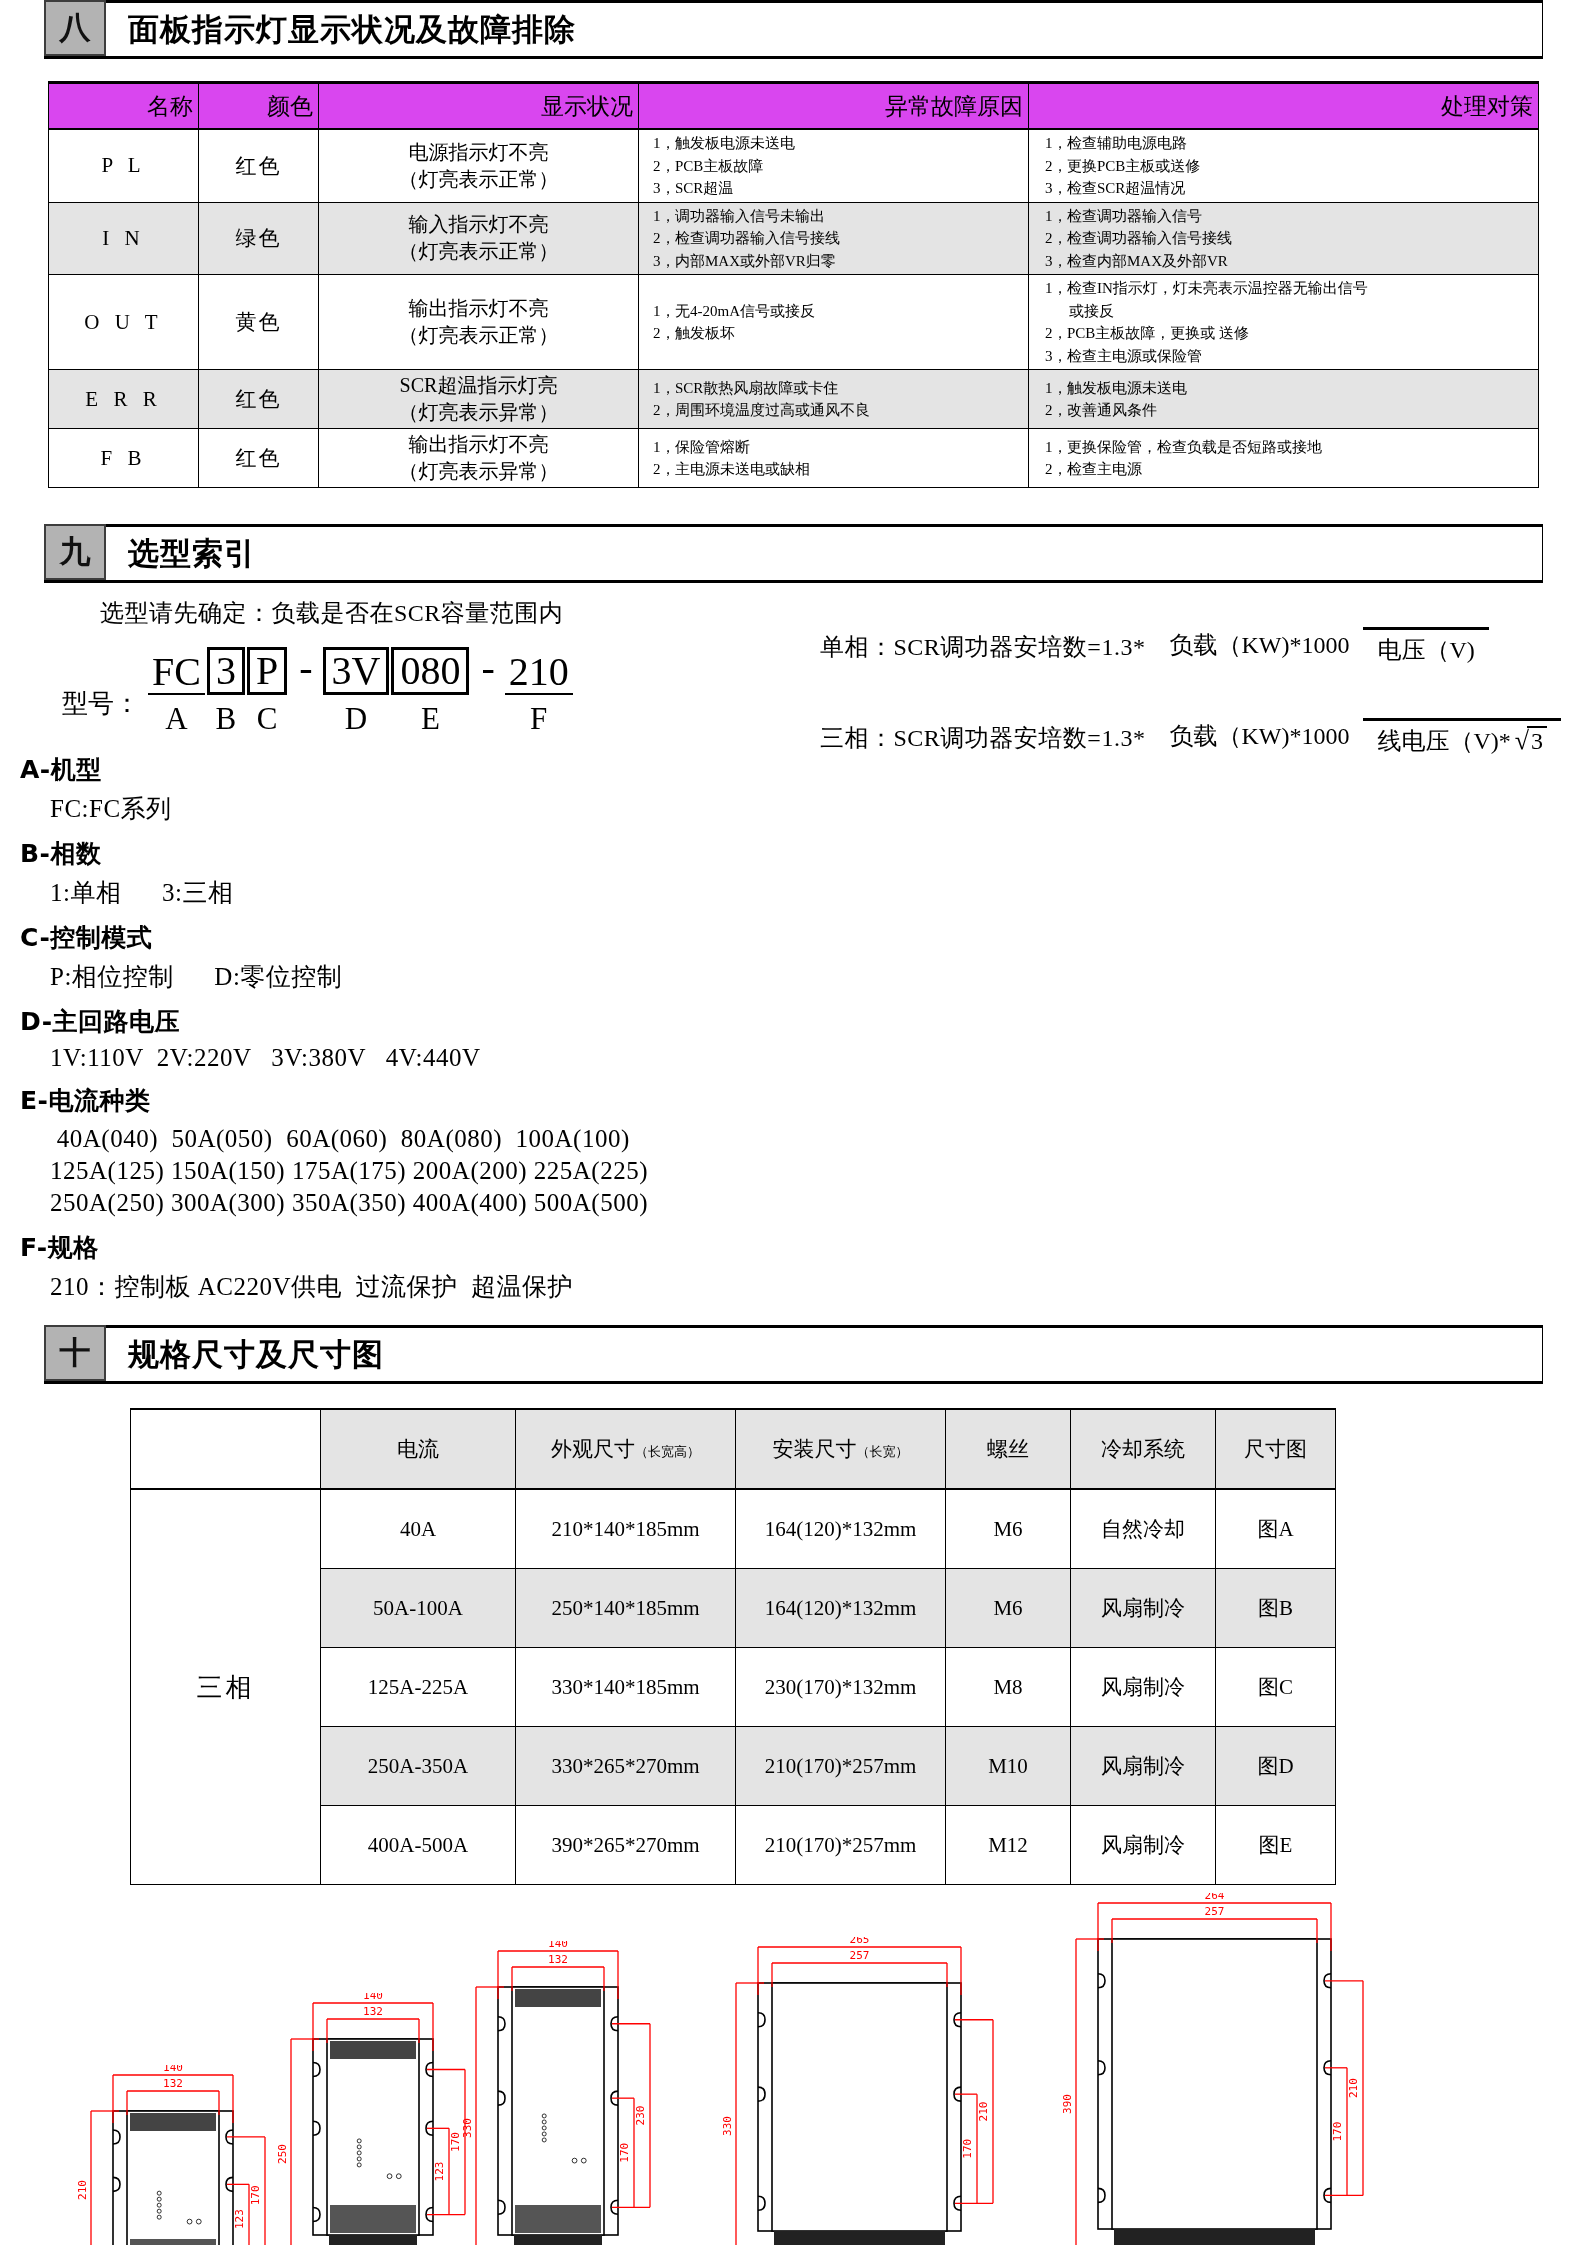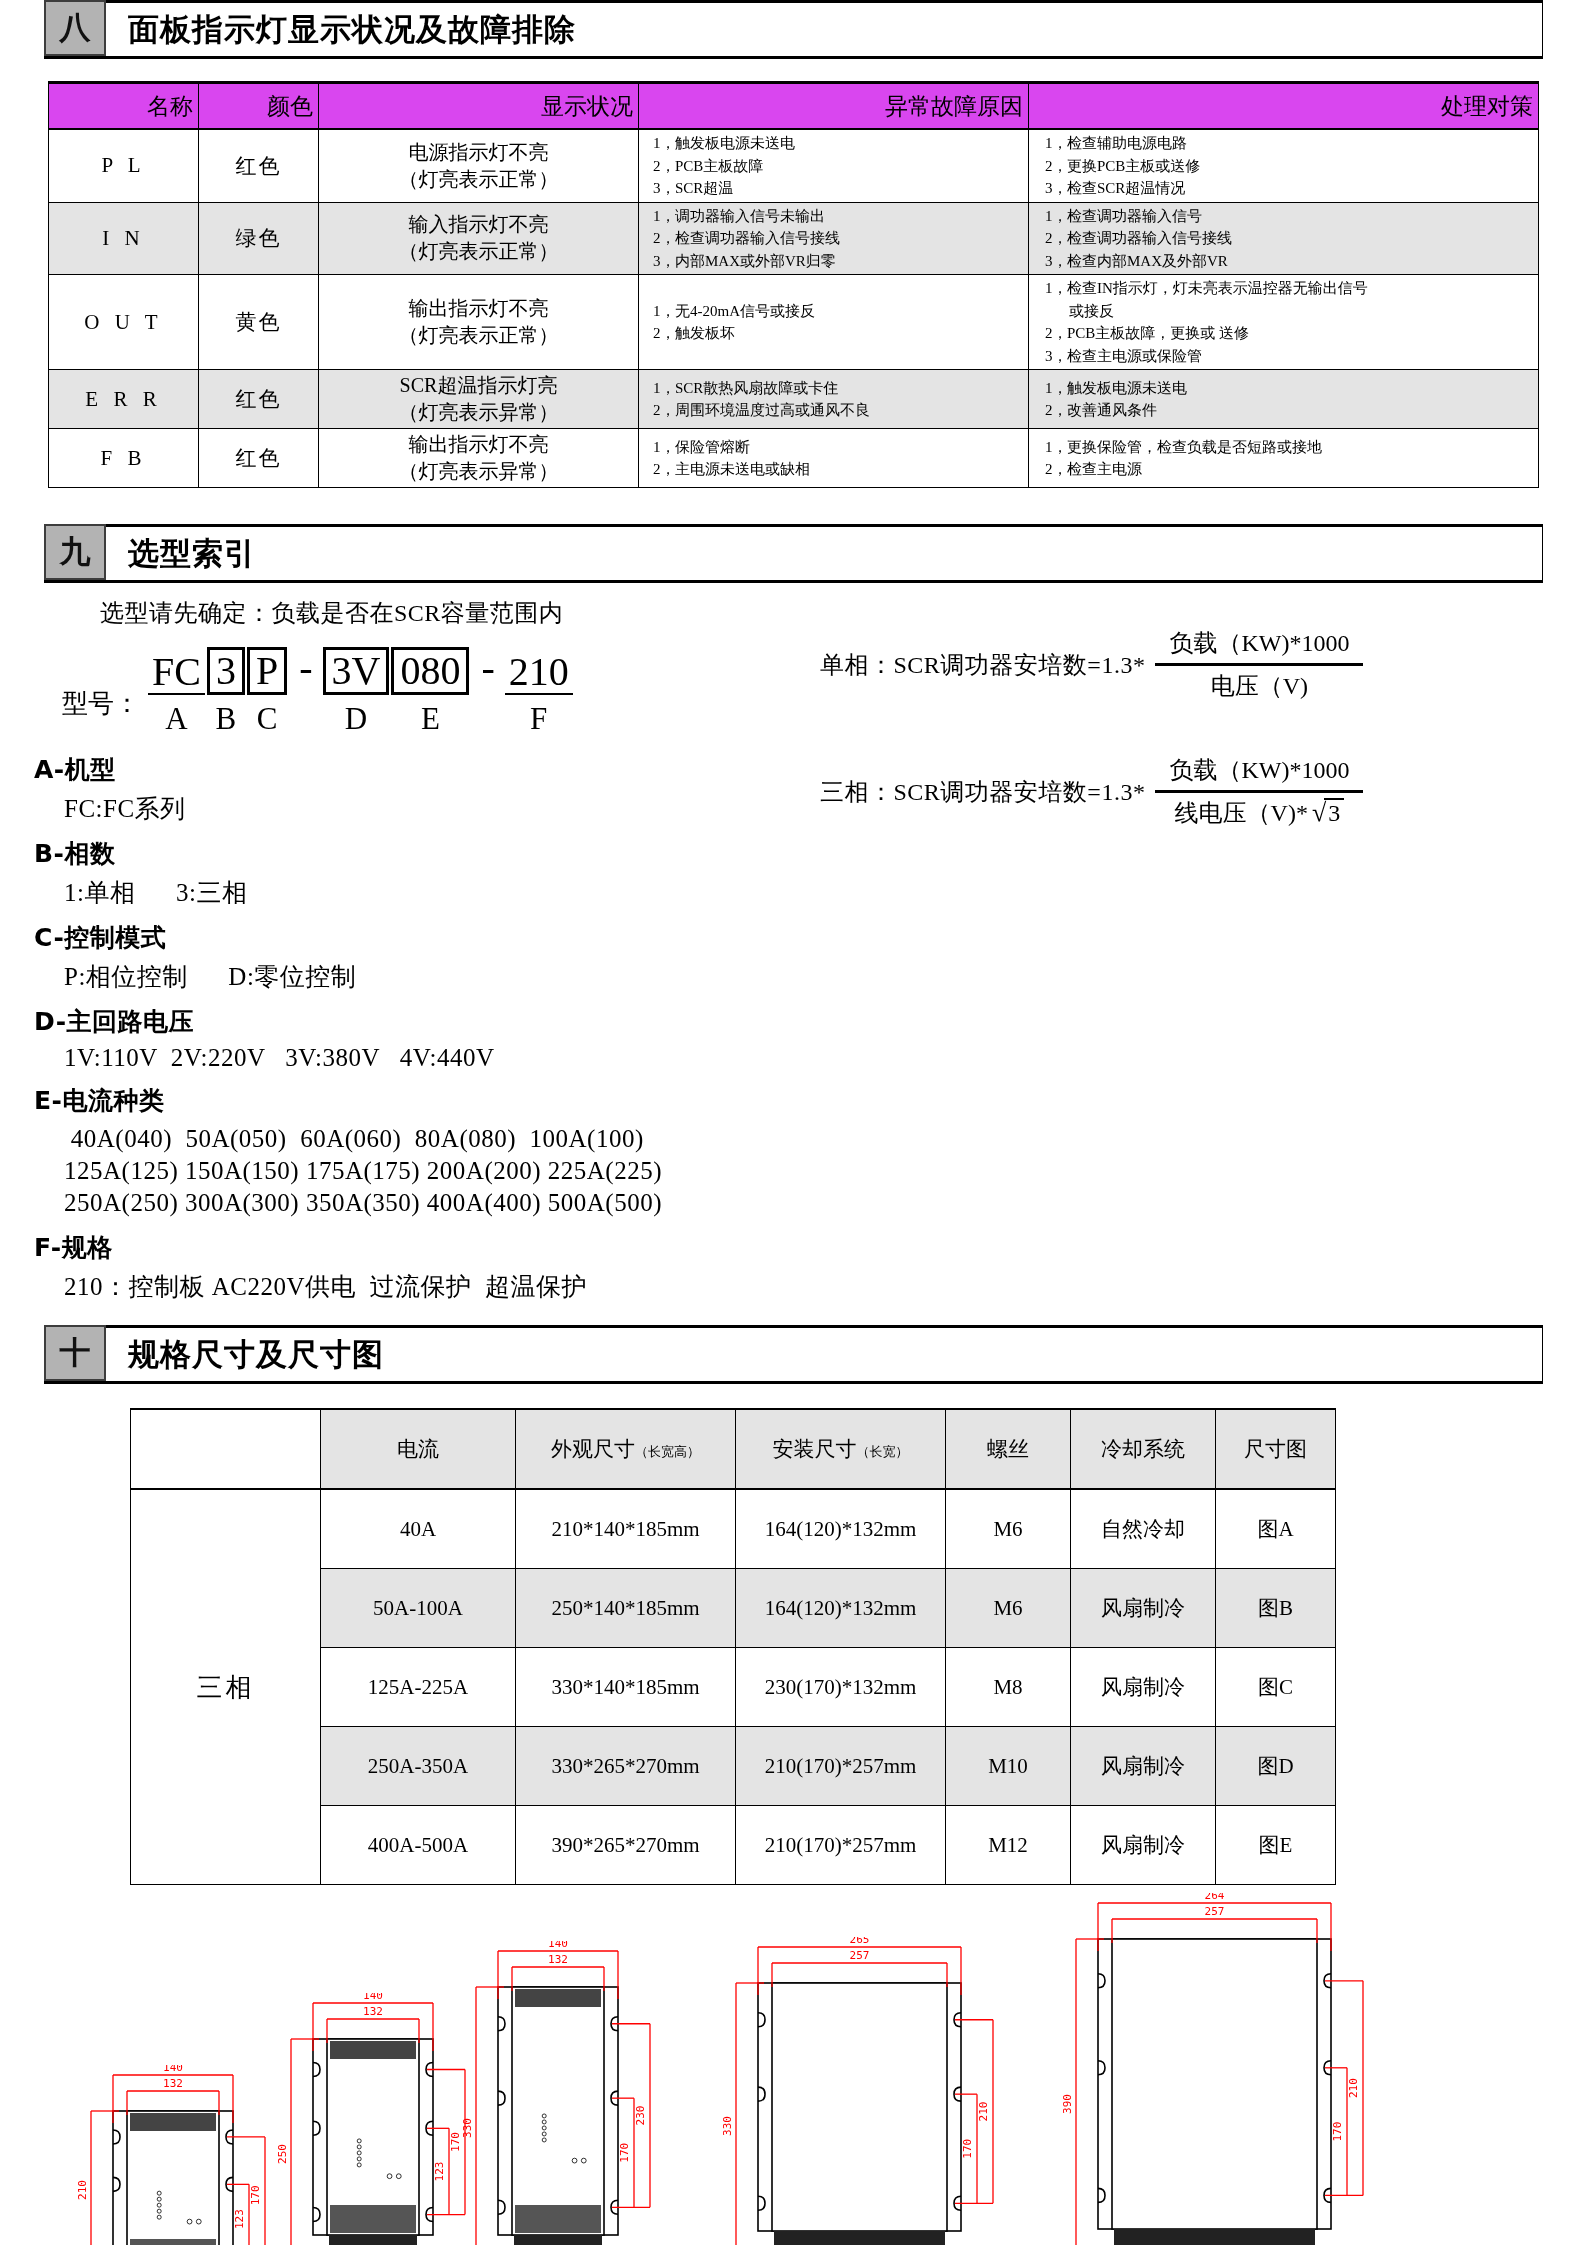--- a/index.html
+++ b/index.html
@@ -170,21 +170,21 @@
   }
   .formula {
     display: flex;
     align-items: center;
     margin-bottom: 52px;
     font-size: 24px;
   }
   .formula .lhs { white-space: nowrap; letter-spacing: 0.5px; }
   .frac {
     display: inline-flex;
-    flex-direction: column;
+    flex-direction: row;
     align-items: center;
     margin-left: 10px;
   }
   .frac .num {
     font-size: 24px;
     padding: 0 14px 4px 14px;
     white-space: nowrap;
   }
   .frac .den {
     font-size: 24px;
@@ -197,21 +197,21 @@
   }
   .sqrt { position: relative; padding-left: 4px; }
   .sqrt .rad { font-size: 26px; }
   .sqrt .radicand {
     border-top: 2px solid #000;
     padding: 0 4px;
     margin-left: -2px;
   }
 
   
-  .defs { margin-left: 34px; margin-top: 16px; }
+  .defs { margin-left: 20px; margin-top: 16px; }
   .def-h {
     font-family: "DejaVu Sans", sans-serif;
     font-weight: 700;
     font-size: 25px;
     margin-top: 12px;
     letter-spacing: 0.5px;
   }
   .def-b {
     font-size: 25px;
     margin-top: 6px;

